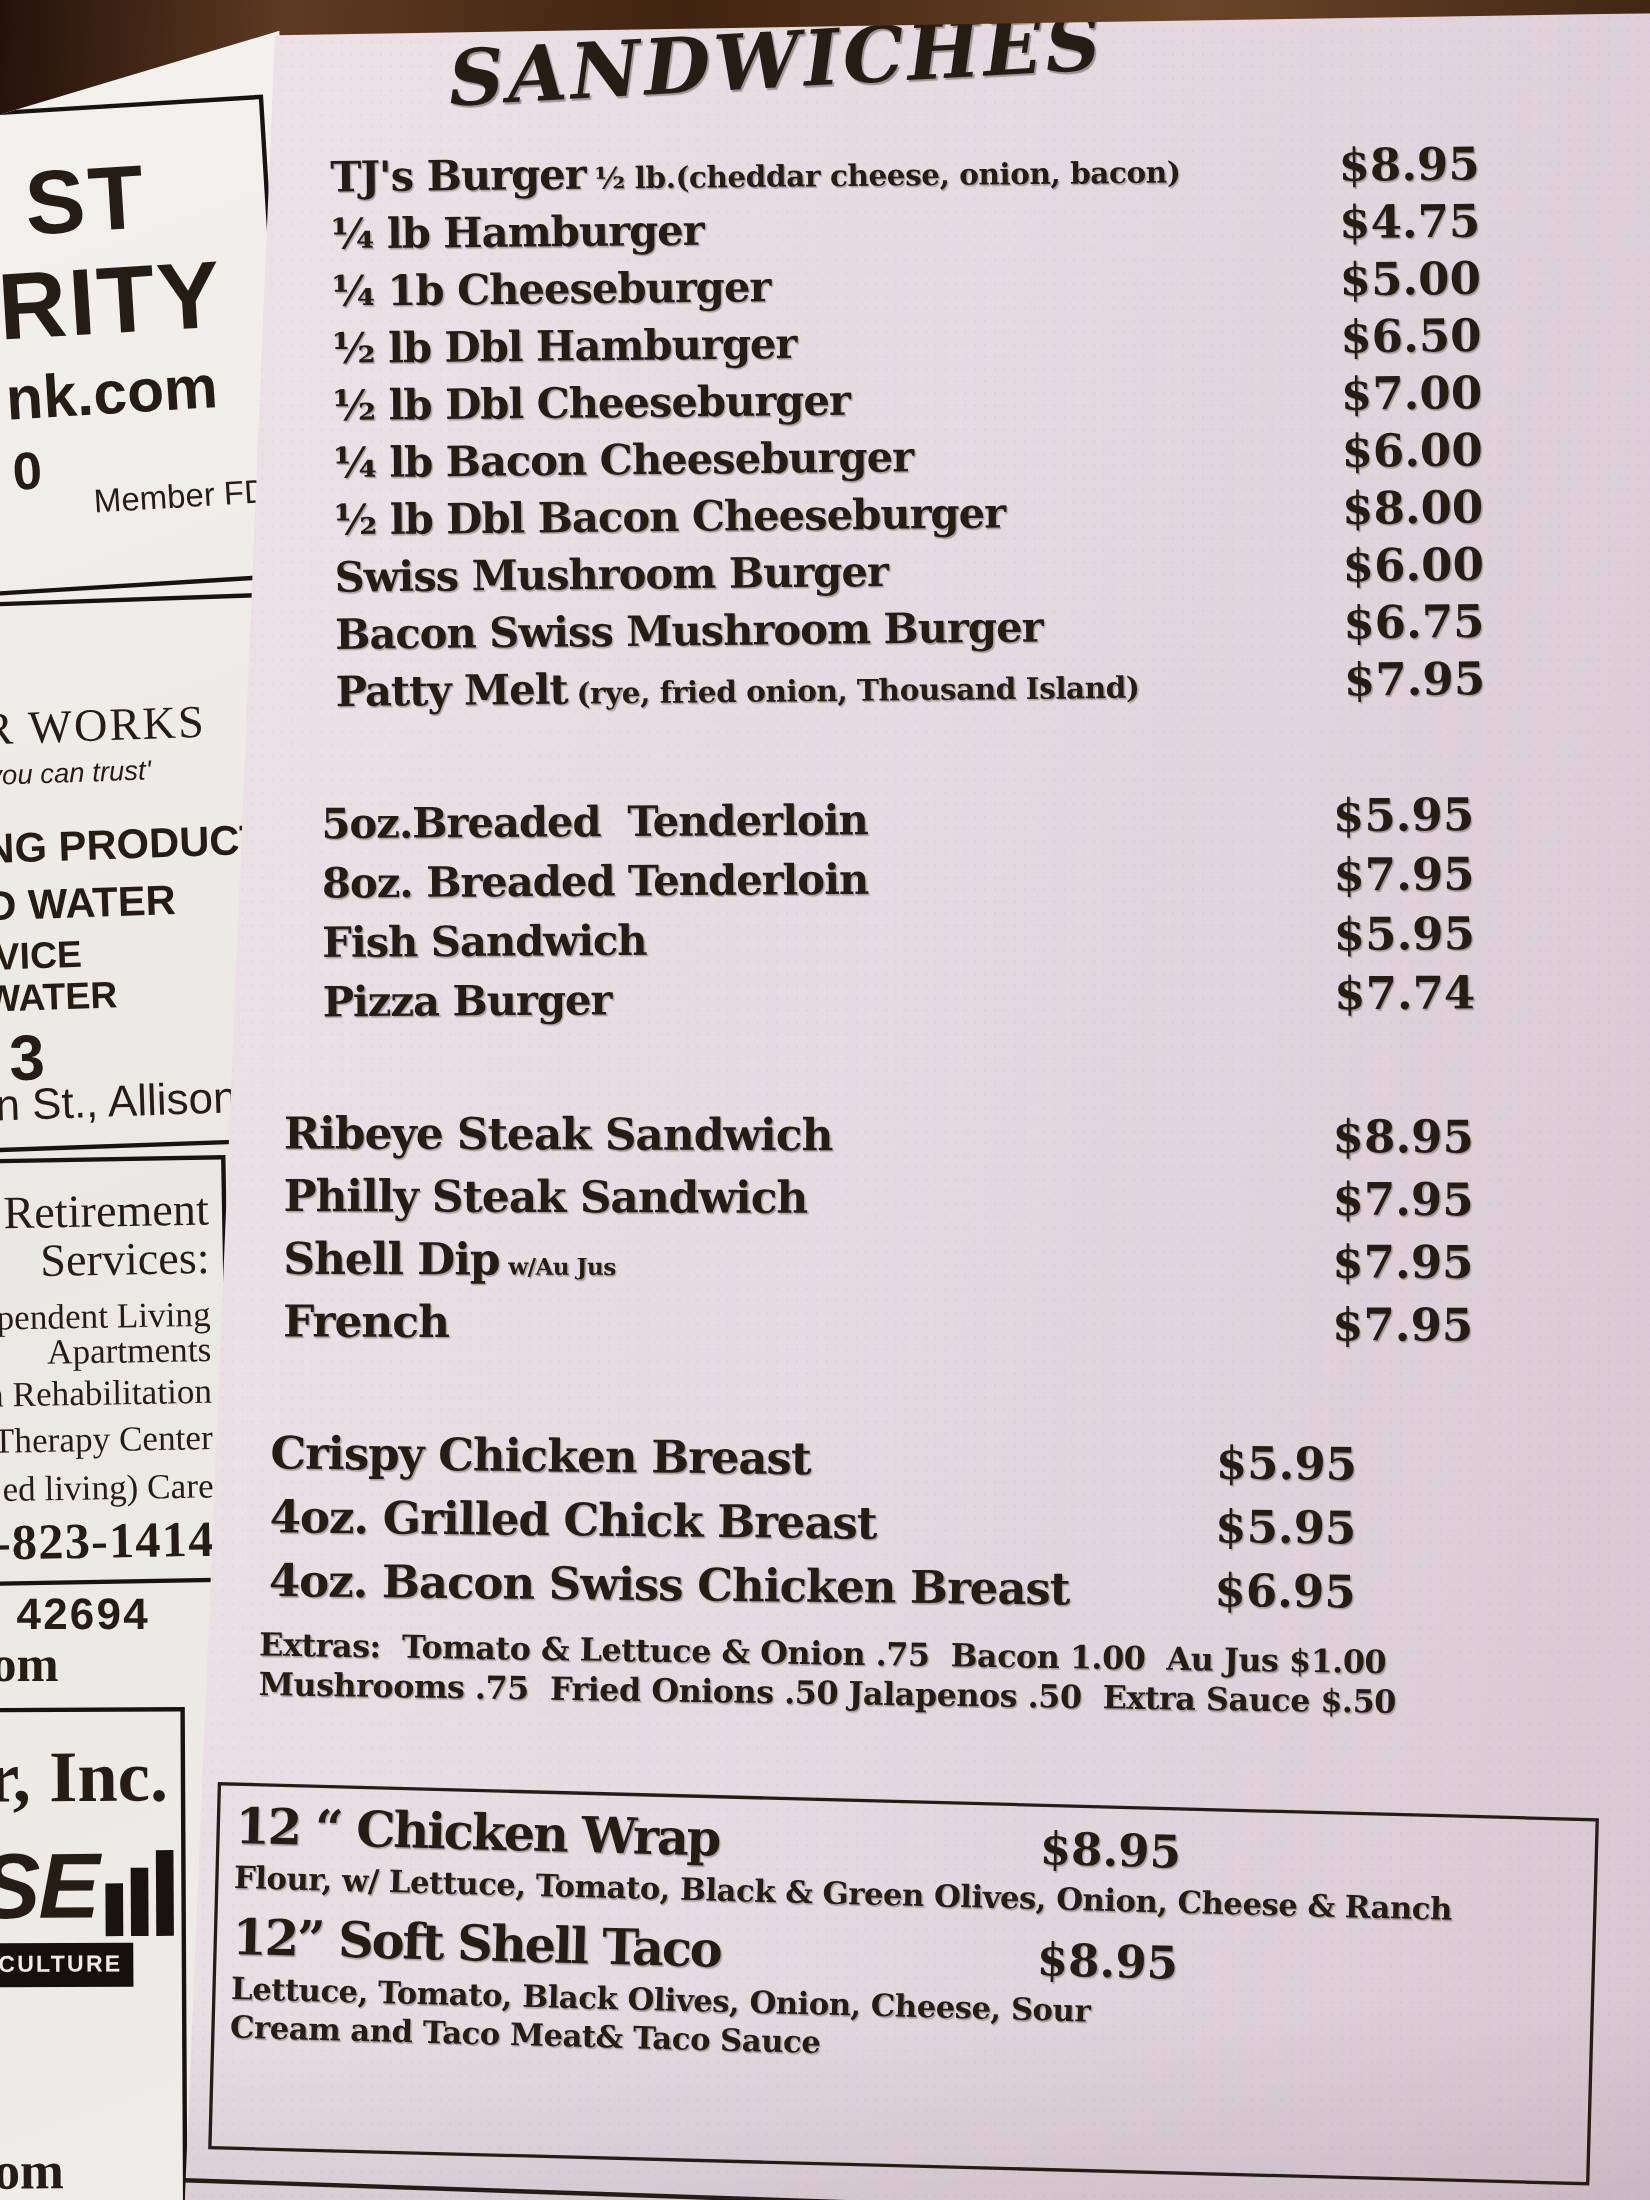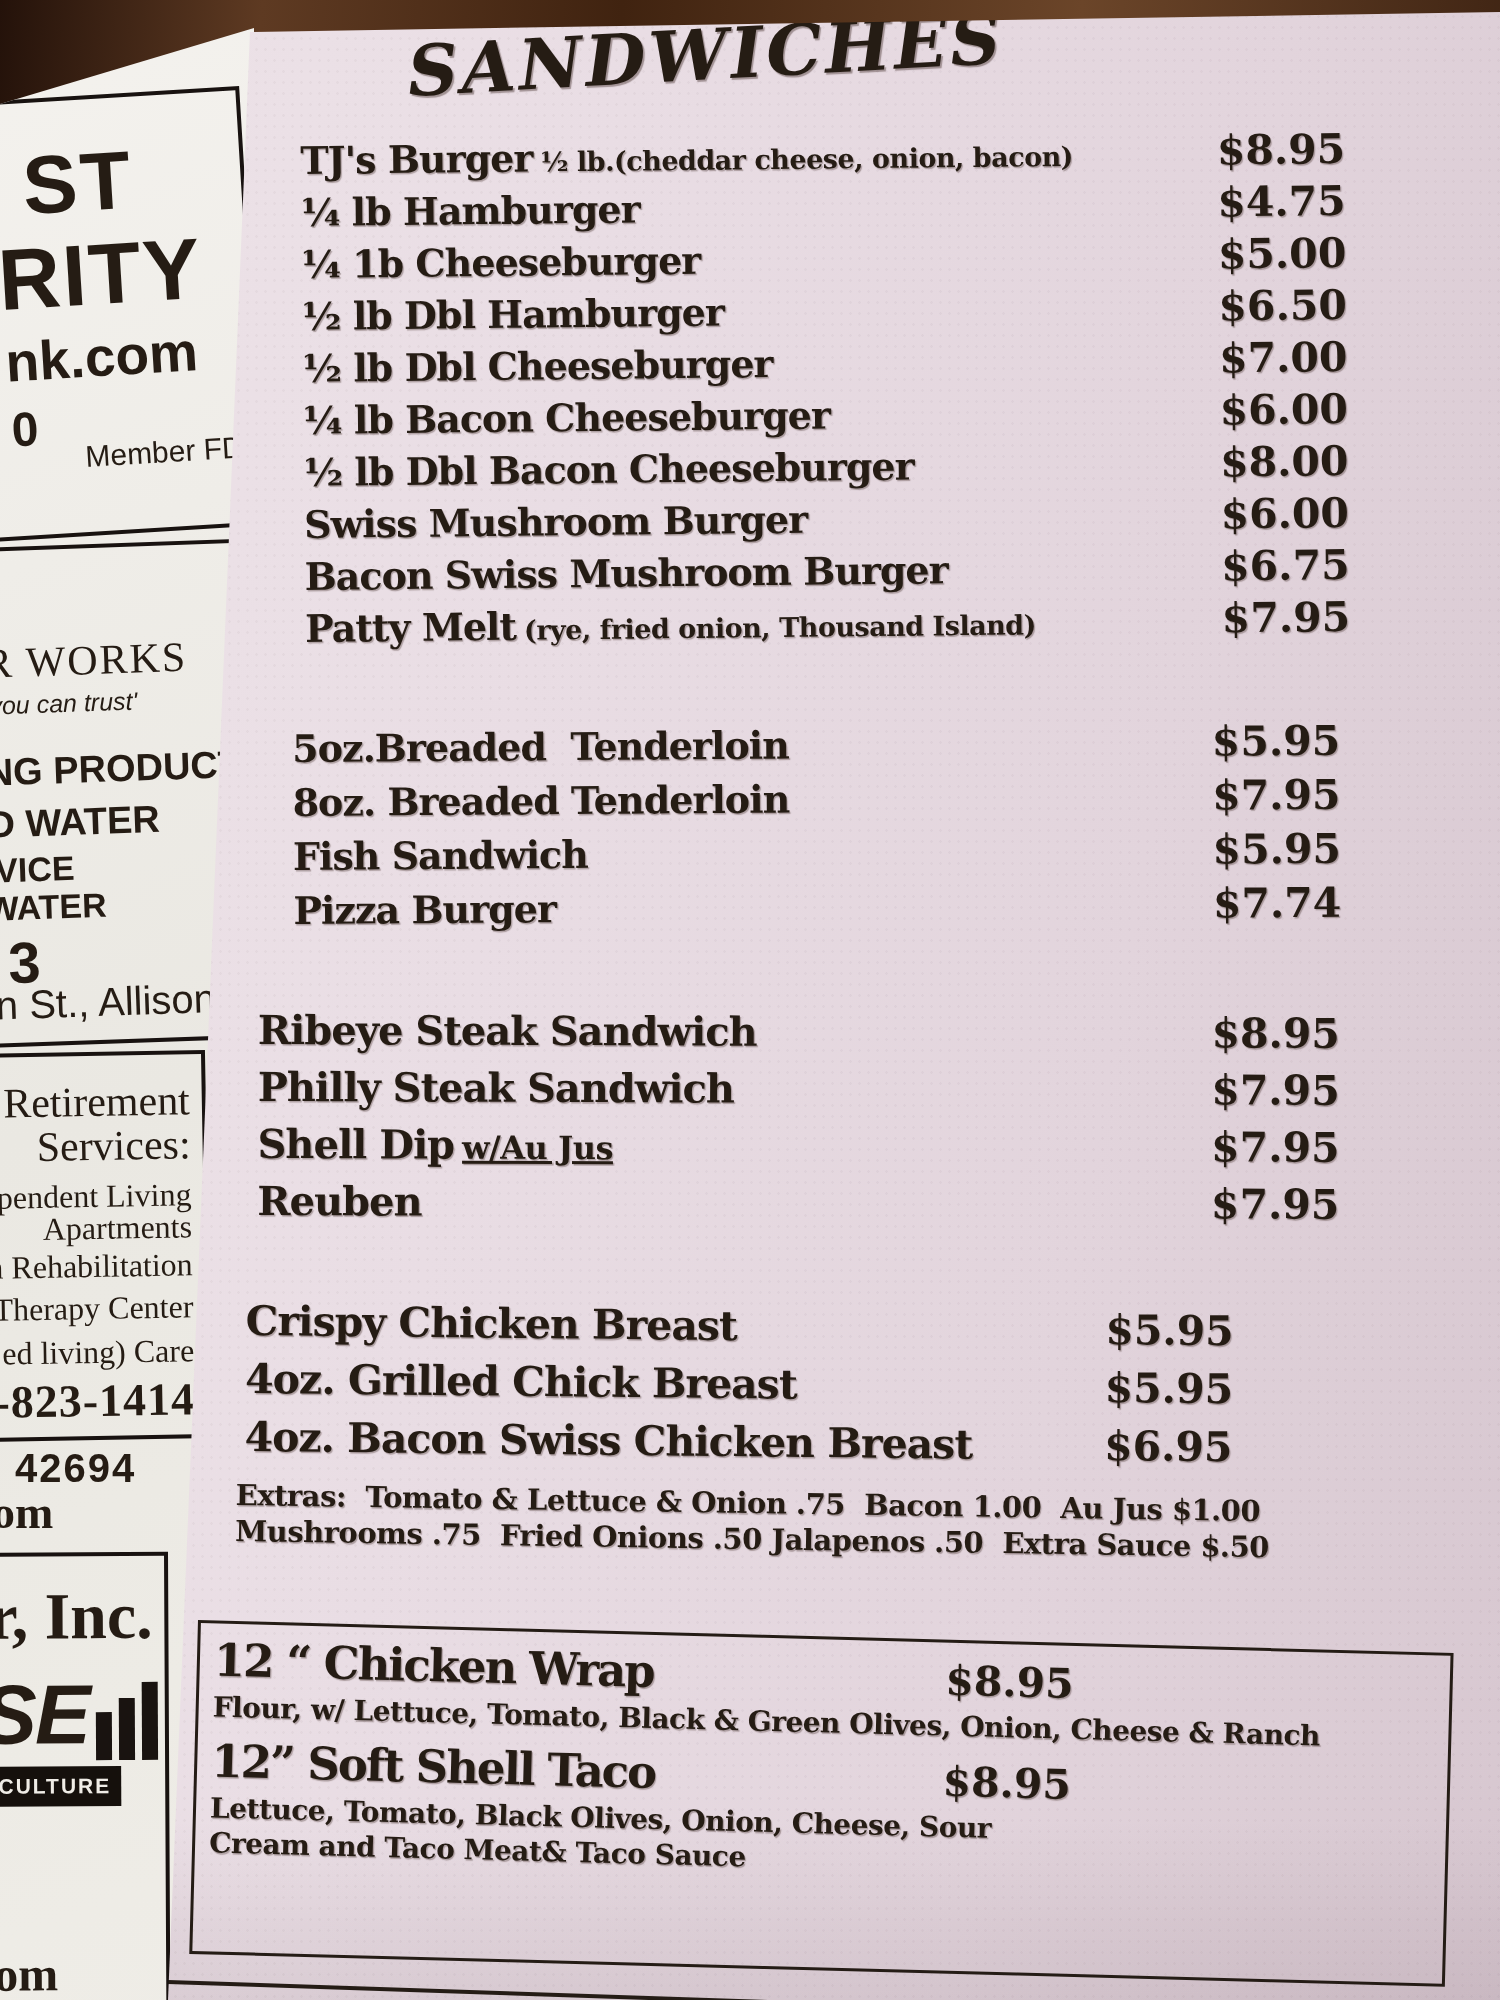--- a/index.html
+++ b/index.html
@@ -77,21 +77,21 @@
   .mname{font-weight:bold;letter-spacing:-1px;white-space:pre;}
   .mnote{font-size:27px;font-weight:bold;margin-left:8px;letter-spacing:-0.5px;}
   .mprice{font-weight:bold;font-size:41px;}
   .mname,.mprice,.exline,.wb-name,.wb-price,.wb-desc,.nb-txt{text-shadow:1.2px 1.5px 1px rgba(60,40,35,0.35);}
   .sec1{left:300px;top:136px;width:1045px;font-size:38px;transform:rotate(-0.6deg);transform-origin:0 0;}
   .sec1 .mrow{height:52px;}
   .sec2{left:292px;top:724px;width:1048px;font-size:38px;transform:rotate(-0.4deg);transform-origin:0 0;}
   .sec2 .mrow{height:54px;}
   .sec3{left:258px;top:1006px;width:1082px;font-size:40px;transform:rotate(0.2deg);transform-origin:0 0;}
   .sec3 .mrow{height:57px;}
-  .sec3 .mnote{font-size:32px;text-decoration:underline;}
+  .sec3 .mnote{font-size:21px;}
   .sec4{left:246px;top:1297px;width:988px;font-size:41px;transform:rotate(0.6deg);transform-origin:0 0;}
   .sec4 .mrow{height:58px;}
   .extras{left:236px;top:1477px;font-size:29px;font-weight:bold;letter-spacing:-0.5px;
     transform:rotate(0.9deg);transform-origin:0 0;}
   .exline{white-space:pre;line-height:36px;}
   .wrapbox{left:198px;top:1620px;width:1256px;height:334px;border:3px solid #241c15;
     box-sizing:border-box;padding:10px 0 0 14px;transform:rotate(1.5deg);transform-origin:0 0;}
   .wb-row{display:flex;justify-content:space-between;align-items:baseline;width:860px;height:56px;}
   .wb-name{font-weight:bold;font-size:45px;letter-spacing:-2px;white-space:pre;}
   .wb-price{font-weight:bold;font-size:41px;}
@@ -230,21 +230,21 @@
       </div>
       <div class="mrow">
         <span class="mname"><span>Philly Steak Sandwich</span><span class="mnote"></span></span>
         <span class="mprice">$7.95</span>
       </div>
       <div class="mrow">
         <span class="mname"><span>Shell Dip</span><span class="mnote">w/Au Jus</span></span>
         <span class="mprice">$7.95</span>
       </div>
       <div class="mrow">
-        <span class="mname"><span>Reuben</span><span class="mnote"></span></span>
+        <span class="mname"><span>French</span><span class="mnote"></span></span>
         <span class="mprice">$7.95</span>
       </div>
     </div>
 
     <div class="msec sec4">
       <div class="mrow">
         <span class="mname"><span>Crispy Chicken Breast</span><span class="mnote"></span></span>
         <span class="mprice">$5.95</span>
       </div>
       <div class="mrow">

